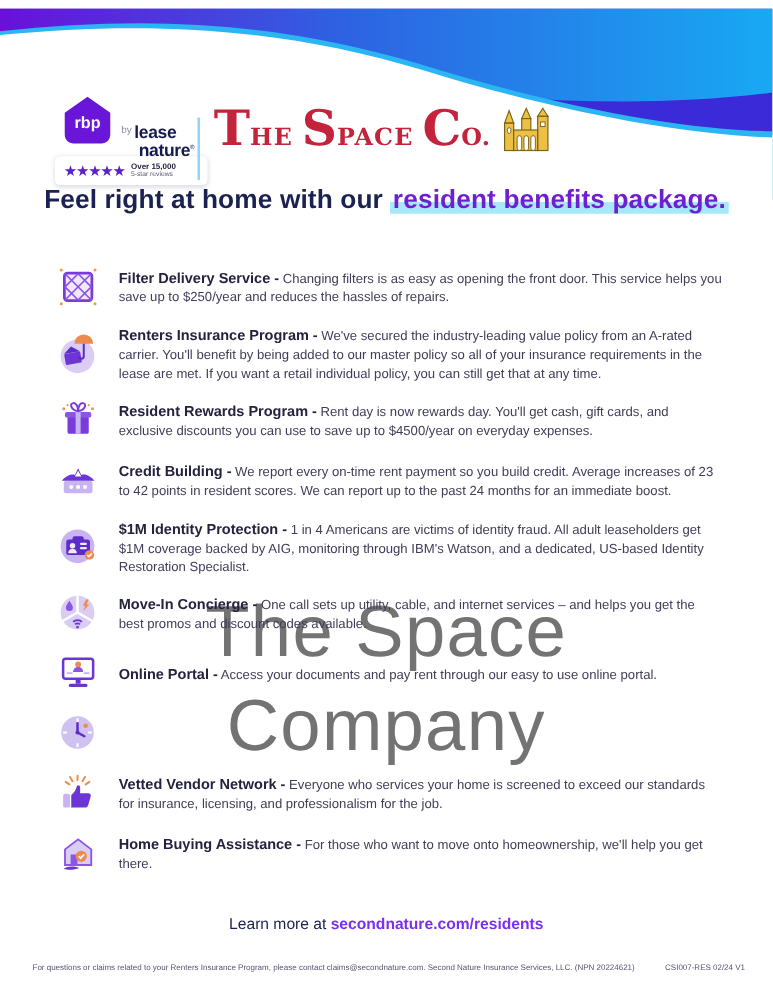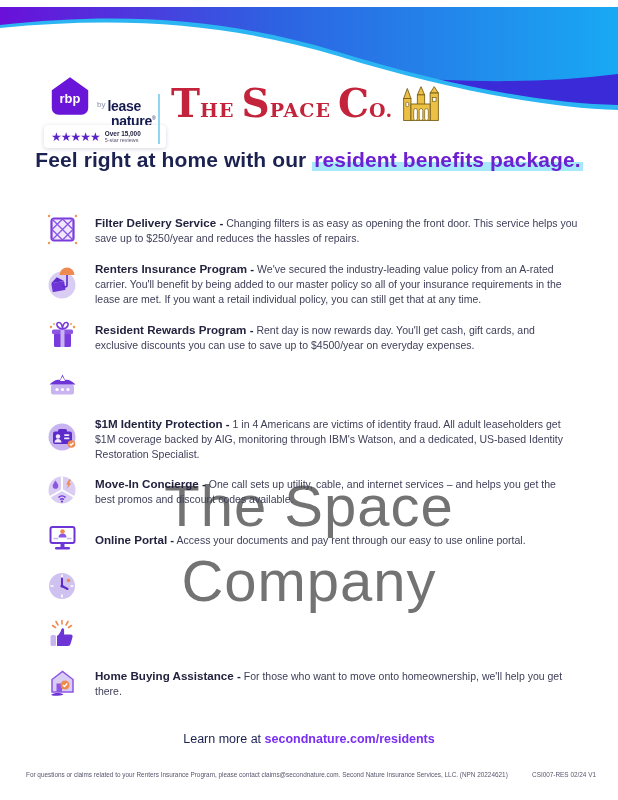--- a/index.html
+++ b/index.html
@@ -178,20 +178,21 @@
 
   <div class="benefit">
     <svg class="bicon" viewBox="0 0 37 37">
       <rect x="7" y="18.5" width="23" height="10" rx="2" fill="#c9b4f2"></rect>
       <circle cx="13" cy="23.5" r="1.6" fill="#ffffff"></circle>
         <circle cx="18.5" cy="23.5" r="1.6" fill="#ffffff"></circle>
         <circle cx="24" cy="23.5" r="1.6" fill="#ffffff"></circle>
       <path d="M5.5 18.5 C9.5 14 13.5 13 16 14 L18.5 8.5 L21 14 C23.5 13 27.5 14 31.5 18.5 Z" fill="#6d35d6"></path>
       <path d="M18.5 10.5 l2.6 4.6 h-5.2 z" fill="#ffffff"></path>
     </svg>
+    <p class="btext"><span class="b-title">Credit Building -</span> <span>We report every on-time rent payment so you build credit. Average increases of 23 to 42 points in resident scores. We can report up to the past 24 months for an immediate boost.</span></p>
   </div>
 
   <div class="benefit">
     <svg class="bicon" viewBox="0 0 37 37">
       <circle cx="18" cy="18" r="13.5" fill="#c9b4f2"></circle>
       <rect x="14" y="10" width="9" height="4.5" rx="1.8" fill="#5d2bc9"></rect>
       <rect x="9" y="12.5" width="19" height="12.5" rx="2" fill="#5d2bc9"></rect>
       <circle cx="14" cy="17.5" r="2.2" fill="#efe9fb"></circle>
       <path d="M10.5 23.5 c0-2.2 1.6-3.5 3.5-3.5 s3.5 1.3 3.5 3.5 z" fill="#efe9fb"></path>
       <rect x="20" y="15.2" width="5.5" height="1.7" rx="0.8" fill="#efe9fb"></rect>
@@ -237,20 +238,21 @@
       <circle cx="24.5" cy="12.5" r="1.8" fill="#ef8a4e"></circle>
     </svg>
   </div>
 
   <div class="benefit">
     <svg class="bicon" viewBox="0 0 37 37">
       <path d="M14 9 L12 5.5 M18 8 L18 4.5 M22 9 L24 5.5 M11.5 11.5 L8.5 9.5 M24.5 11.5 L27.5 9.5" stroke="#ef8a4e" stroke-width="1.6" stroke-linecap="round"></path>
       <rect x="6.5" y="19" width="5.5" height="11" rx="1.5" fill="#c9b4f2"></rect>
       <path d="M13 30 v-10 c2.5-1.5 3.5-4 4.5-7 c.4-1.3 2.6-1 2.6 .8 v4.7 h6.4 c1.8 0 2.4 1.4 2 2.8 l-2 6.8 c-.4 1.2-1.3 1.9-2.6 1.9 z" fill="#6d35d6"></path>
     </svg>
+    <p class="btext"><span class="b-title">Vetted Vendor Network -</span> <span>Everyone who services your home is screened to exceed our standards for insurance, licensing, and professionalism for the job.</span></p>
   </div>
 
   <div class="benefit">
     <svg class="bicon" viewBox="0 0 37 37">
       <path d="M8 15.5 L18.5 7.5 L29 15.5 V28 H8 Z" fill="#d9cdf4" stroke="#8d55e4" stroke-width="1.5"></path>
       <path d="M12.5 28 v-8.5 h5.5 v8.5" fill="#8d55e4"></path>
       <circle cx="21" cy="21" r="4.5" fill="#ef8a4e"></circle>
       <path d="M19 21 l1.5 1.5 l2.8 -3" stroke="#ffffff" stroke-width="1.4" fill="none"></path>
       <path d="M7 31 c3 -2.6 9.5 -2.2 12.5 -.6 c-4 1.7 -9.5 1.9 -12.5 .6 z" fill="#6d35d6"></path>
     </svg>

